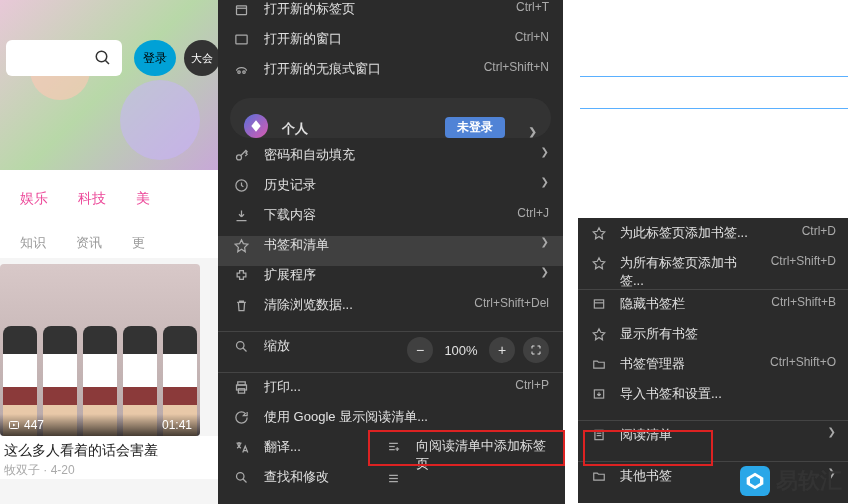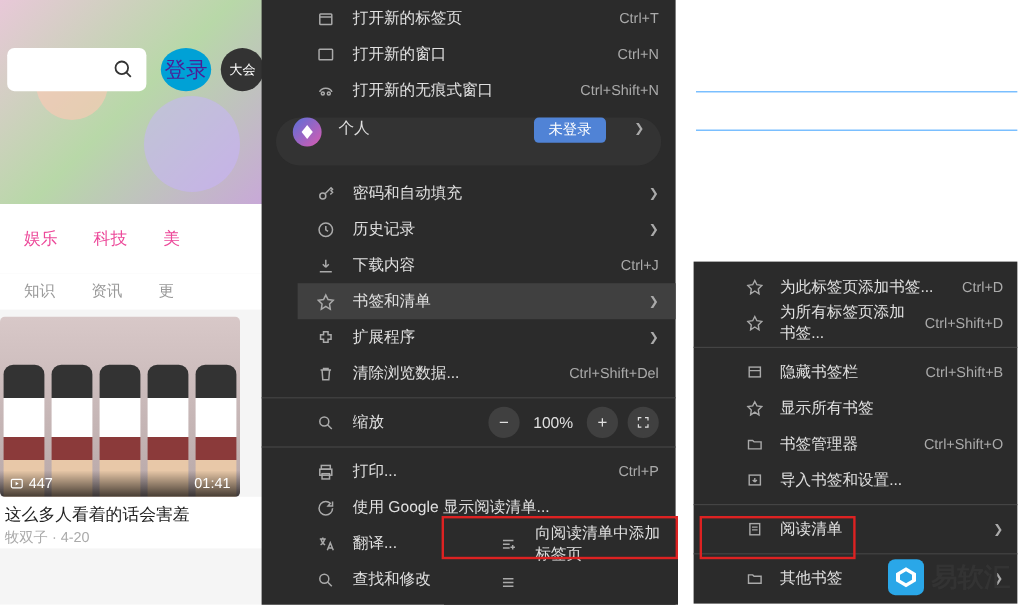--- a/index.html
+++ b/index.html
@@ -53,26 +53,26 @@
   align-items: center;
   justify-content: flex-end;
   padding-right: 10px;
 }
 
 .login-btn {
   position: absolute;
   top: 40px; left: 134px;
   width: 42px; height: 36px;
   background: #00A1D6;
-  color: #4c1d95;
+  color: #000000;
   border-radius: 50%;
   display: flex;
   align-items: center;
   justify-content: center;
-  font-size: 18px;
+  font-size: 12px;
 }
 
 .vip-badge {
   position: absolute;
   top: 40px; left: 184px;
   width: 36px; height: 36px;
   background: #333;
   color: #fff;
   border-radius: 50%;
   display: flex;
@@ -93,21 +93,21 @@
   display: flex;
   gap: 30px;
   padding: 6px 20px;
   background: #fff;
   font-size: 13px;
   color: #999;
 }
 
 .thumb {
   margin-top: 6px;
-  width: 200px; height: 150px;
+  width: 200px; height: 172px;
   background: linear-gradient(180deg, #d8c8c8 0%, #b8a8a8 100%);
   position: relative;
   overflow: hidden;
   border-radius: 4px;
 }
 .thumb-people {
   position: absolute;
   bottom: 0;
   width: 100%;
   height: 110px;
@@ -160,25 +160,24 @@
   position: absolute;
   left: 218px; top: 0;
   width: 345px;
   background: #2b2b2b;
   color: #e0e0e0;
   font-size: 13px;
   padding-bottom: 8px;
 }
 .menu-row {
   display: flex;
-  align-items: center;
+  align-items: flex-start;
   height: 30px;
   padding: 0 14px 0 14px;
   gap: 14px;
-  margin-left: 30px;
 }
 .menu-row.hover {
   background: #404040;
 }
 .menu-sep {
   height: 1px;
   background: #444;
   margin: 5px 0;
 }
 .menu-icon {
@@ -196,27 +195,28 @@
   color: #aaa;
   font-size: 12px;
 }
 .menu-arrow {
   color: #aaa;
   font-size: 10px;
 }
 
 .profile-row {
   display: flex;
-  align-items: flex-start;
+  align-items: flex-end;
   height: 40px;
   padding: 0 14px;
   gap: 14px;
   background: #333;
   border-radius: 20px;
   margin: 8px 12px;
+  font-weight: bold;
 }
 .profile-avatar {
   width: 24px; height: 24px;
   border-radius: 50%;
   background: linear-gradient(135deg, #5b6fd8, #d85bb0);
   display: flex;
   align-items: center;
   justify-content: center;
 }
 .profile-arrow-wrap {

